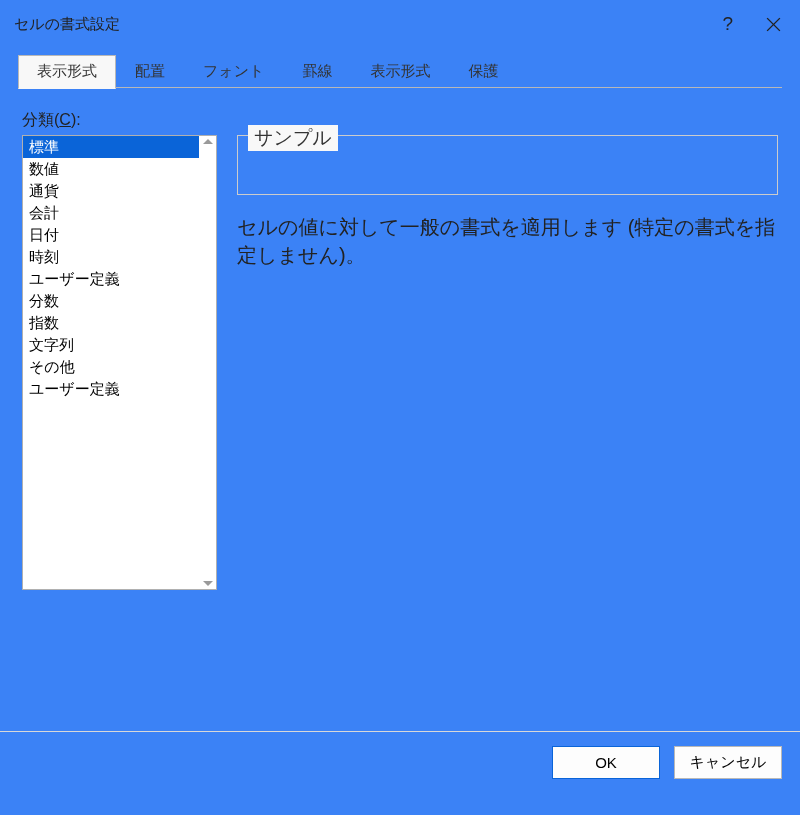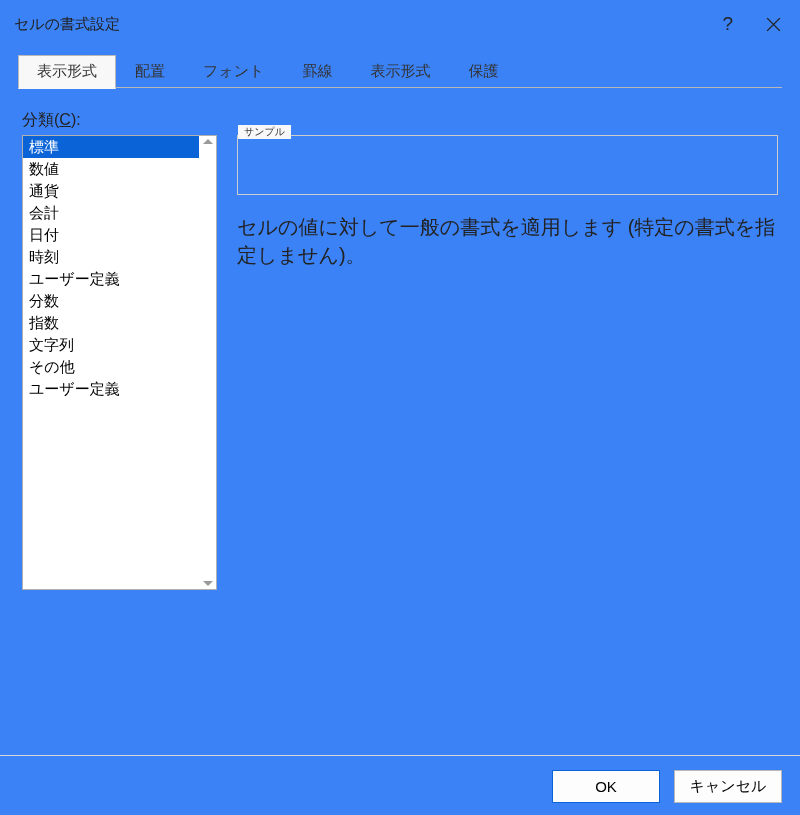--- a/index.html
+++ b/index.html
@@ -36,27 +36,27 @@
     .list-item.selected { background: #0a64d8; color: #fff; }
     .scrollbar { width: 17px; display: flex; flex-direction: column; justify-content: space-between; align-items: center; padding: 3px 0; }
     .scroll-arrow { width: 0; height: 0; border-left: 5px solid transparent; border-right: 5px solid transparent; cursor: pointer; }
     .scroll-arrow.up { border-bottom: 5px solid #9a9a9a; }
     .scroll-arrow.down { border-top: 5px solid #9a9a9a; }
     .listbox-inner { display:flex; flex:1; }
 
     
     .right-pane { flex: 1; display: flex; flex-direction: column; }
     .sample-group { border: 1px solid #ccc; height: 60px; position: relative; margin-bottom: 18px; }
-    .sample-legend { position: absolute; top: -11px; left: 0; background: #f8f8f8; padding: 0 6px; font-size: 10px; color: #333; }
+    .sample-legend { position: absolute; top: -11px; left: 10px; background: #f8f8f8; padding: 0 6px; font-size: 19px; color: #333; }
     .description { font-size: 20px; color: #222; line-height: 1.4; }
 
     
     .spacer { flex: 1; }
     .footer { height: 1px; background: #d8d8d8; margin: 0 0 0 0; }
-    .buttons { display: flex; justify-content: flex-end; gap: 14px; padding: 14px 18px 12px 0; }
+    .buttons { display: flex; justify-content: flex-end; gap: 14px; padding: 14px 18px 36px 0; }
     .btn { min-width: 108px; height: 33px; font-size: 15px; background: #fdfdfd; border: 1px solid #b8b8b8; cursor: pointer; font-family: inherit; }
     .btn.primary { border: 1px solid #0a64d8; }
 
   </style>
 </head>
 <body>
 
 <div class="window">
 
   <div class="titlebar">

